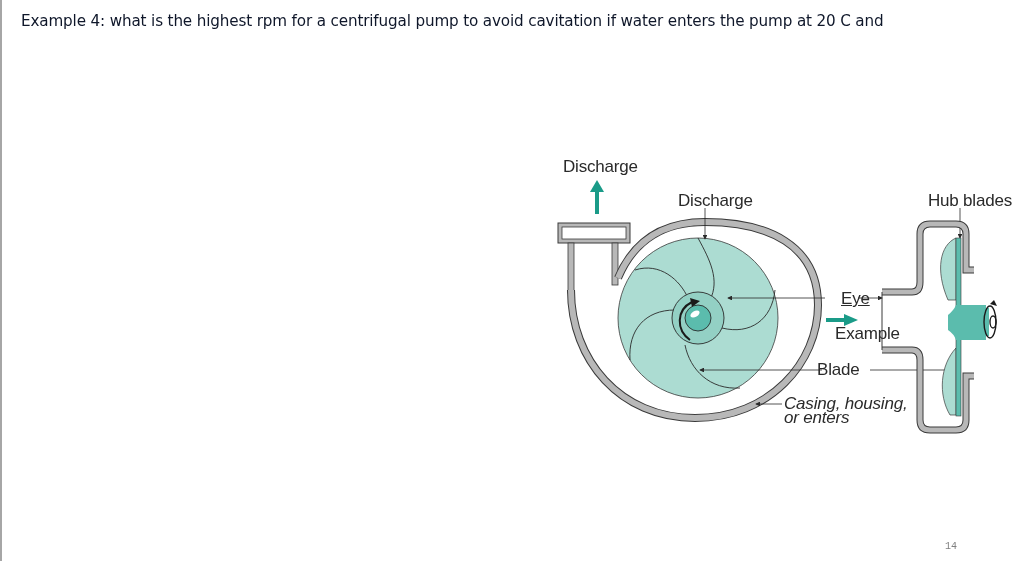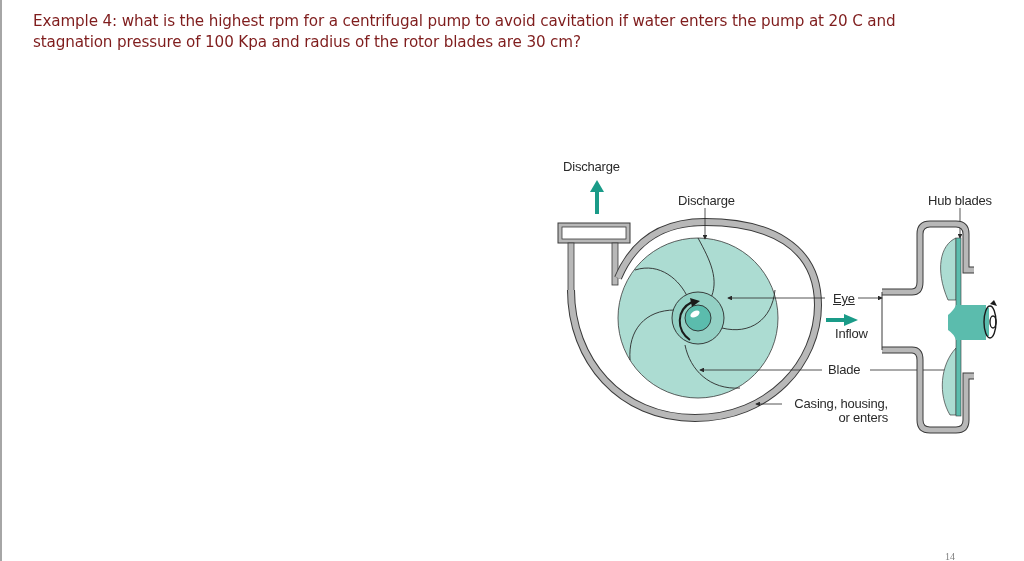--- a/index.html
+++ b/index.html
@@ -6,49 +6,48 @@
   body {
     width: 1024px; height: 561px; overflow: hidden;
     background: #ffffff; position: relative;
     font-family: "Liberation Sans", "DejaVu Sans", sans-serif;
   }
   .left-rule {
     position: absolute; left: 0; top: 0; width: 2px; height: 561px;
     background: #a6a6a6;
   }
   .question {
-    position: absolute; left: 33px; top: 11px; width: 960px;
+    position: absolute; left: 21px; top: 11px; width: 960px;
     font-family: "DejaVu Sans", sans-serif;
-    font-size: 15.2px; line-height: 21px; color: #7f1d1d;
+    font-size: 15.2px; line-height: 21px; color: #0f172a;
     letter-spacing: -0.15px;
   }
   .question div { white-space: nowrap; }
   .diagram {
     position: absolute; left: 550px; top: 150px; width: 474px; height: 290px;
   }
   .diagram svg { position: absolute; left: 0; top: 0; }
   .lbl {
     position: absolute; font-family: "Liberation Sans", sans-serif;
-    font-size: 13px; color: #2a2a2a; white-space: nowrap; line-height: 14px;
+    font-size: 17px; color: #2a2a2a; white-space: nowrap; line-height: 14px;
     letter-spacing: -0.2px;
   }
-  .lbl.center { text-align: right; }
+  .lbl.center { text-align: left; font-style: italic; }
   .page-number {
     position: absolute; left: 945px; top: 541px;
-    font-family: Liberation Serif, serif; font-size: 10px; color: #7f7f7f; margin-top: 10px;
+    font-family: Liberation Mono, monospace; font-size: 10px; color: #7f7f7f;
   }
 </style>
 </head>
 <body>
 
 <div class="left-rule"></div>
 
 <div class="question">
   <div>Example 4: what is the highest rpm for a centrifugal pump to avoid cavitation if water enters the pump at 20 C and</div>
-  <div>stagnation pressure of 100 Kpa and radius of the rotor blades are 30 cm?</div>
 </div>
 
 <div class="diagram">
   <svg width="474" height="290" viewBox="0 0 474 290">
     <defs>
       <marker id="ah" markerWidth="6" markerHeight="6" refX="5" refY="3" orient="auto">
         <path d="M0,0 L6,3 L0,6 Z" fill="#2a2a2a"></path>
       </marker>
     </defs>
 
@@ -121,22 +120,22 @@
     <g fill="none" stroke="#1a1a1a" stroke-width="1.4">
       <ellipse cx="440" cy="172" rx="6" ry="16"></ellipse>
       <ellipse cx="443" cy="172" rx="3" ry="6"></ellipse>
     </g>
     <path d="M444,150 L440,154 L447,156 Z" fill="#1a1a1a"></path>
   </svg>
 
   <span class="lbl" style="left:13px; top:10px;">Discharge</span>
   <span class="lbl" style="left:128px; top:44px;">Discharge</span>
   <span class="lbl" style="left:378px; top:44px;">Hub blades</span>
-  <span class="lbl" style="left:283px; top:142px;text-decoration:underline;">Eye</span>
-  <span class="lbl" style="left:285px; top:177px;">Inflow</span>
-  <span class="lbl" style="left:278px; top:213px;text-align:right;">Blade</span>
+  <span class="lbl" style="left:291px; top:142px;text-decoration:underline;">Eye</span>
+  <span class="lbl" style="left:285px; top:177px;">Example</span>
+  <span class="lbl" style="left:267px; top:213px;text-align:right;">Blade</span>
   <div class="lbl center" style="left:234px; top:247px; width:104px;">
     <div>Casing, housing,</div>
     <div>or enters</div>
   </div>
 </div>
 
 <div class="page-number">14</div>
 
 </body></html>

